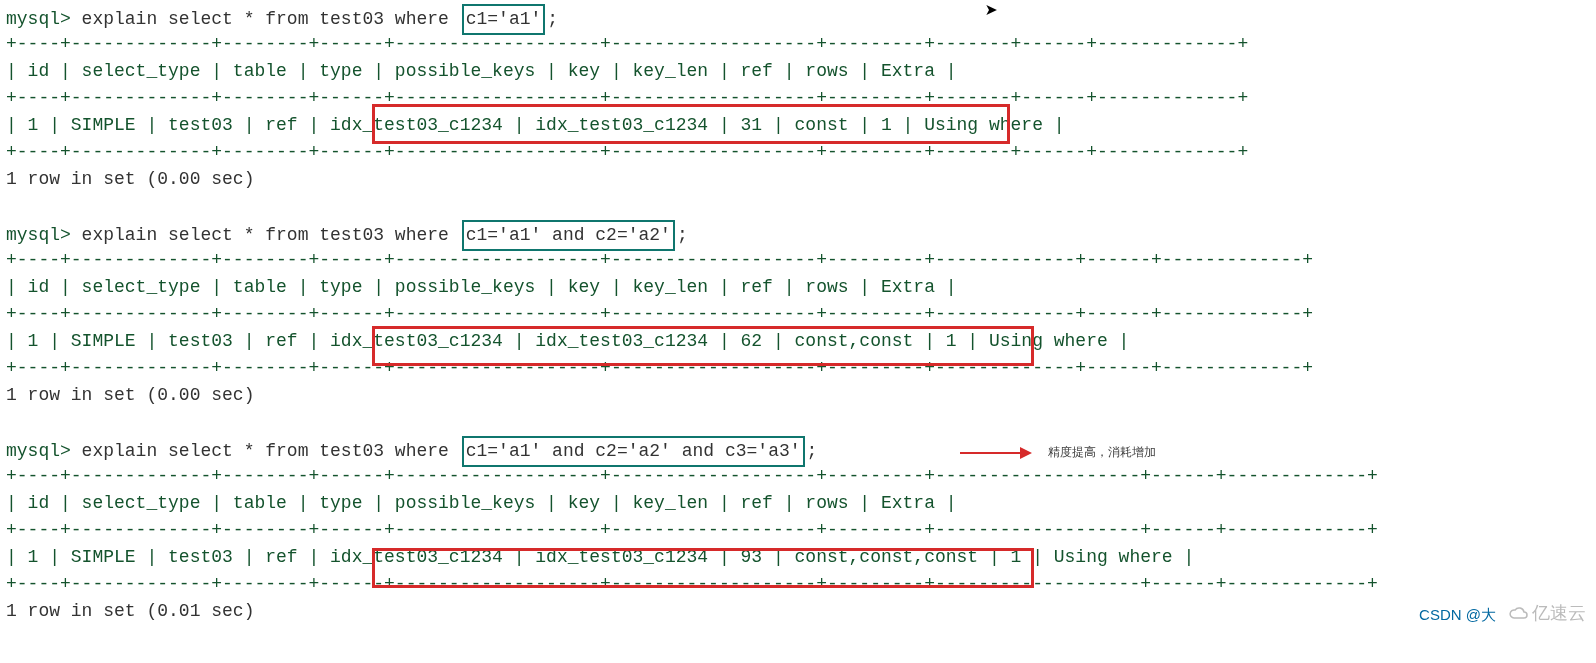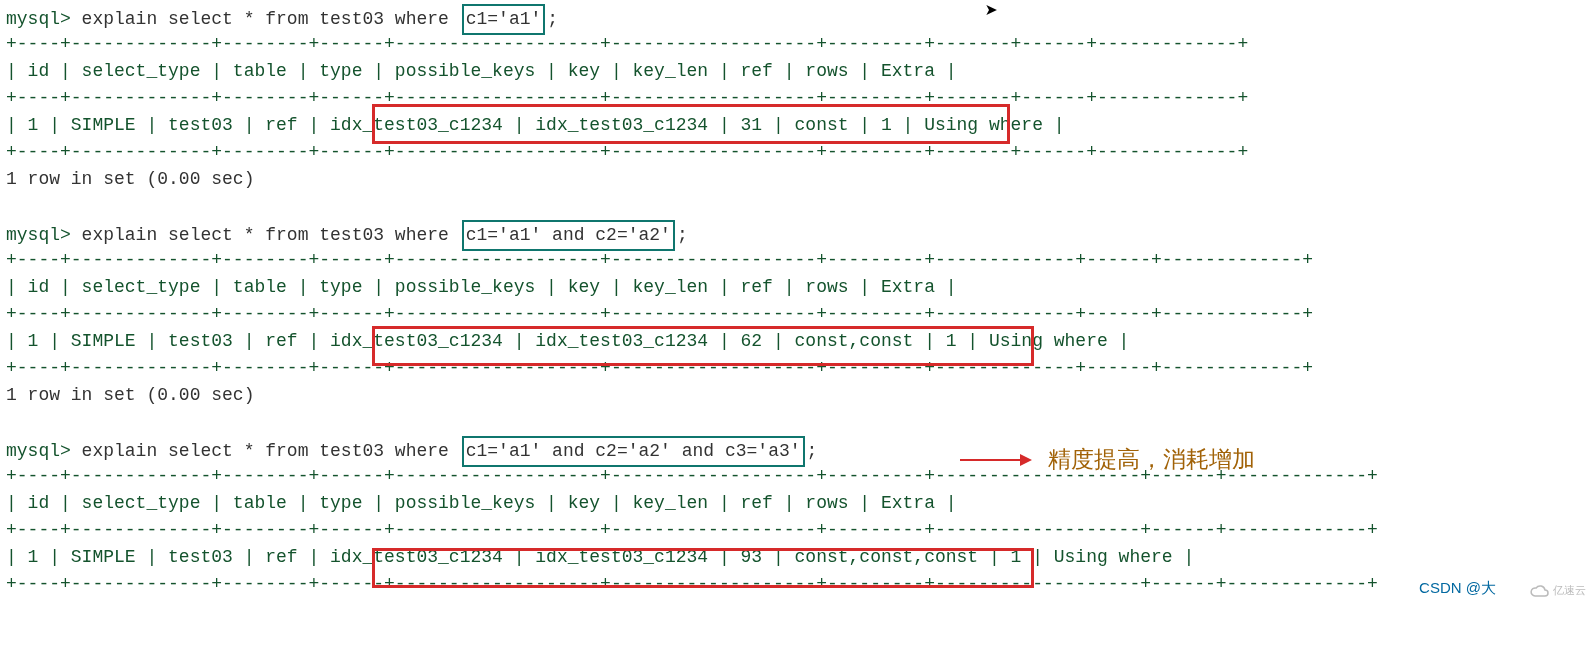--- a/index.html
+++ b/index.html
@@ -27,44 +27,44 @@
     margin: 0 2px;
   }
   .red-overlay {
     position: absolute;
     border: 3px solid #d62a2a;
     box-sizing: border-box;
     pointer-events: none;
   }
   .annot {
     position: absolute;
-    color: #a16207;
+    color: #404040;
     font-family: "Microsoft YaHei", sans-serif;
-    font-size: 23px;
+    font-size: 12px;
     display: flex;
     align-items: center;
     text-align: center;
   }
   .arrow {
     width: 70px; height: 2px; background: #d62a2a; position: relative; margin-right: 18px;
   }
   .arrow:after {
     content: ""; position: absolute; right: -2px; top: -5px;
     border-left: 12px solid #d62a2a; border-top: 6px solid transparent; border-bottom: 6px solid transparent;
   }
   .cursor {
     position: absolute; font-size: 22px; color: #000; pointer-events: none;
   }
   .wm1 {
     position: absolute; right: 100px; bottom: 4px; color: #0369a1;
     font-family: sans-serif; font-size: 15px;
   }
   .wm2 {
     position: absolute; right: 10px; bottom: 4px; color: #bbb;
-    font-family: sans-serif; font-size: 11px; display: flex; align-items: center;
+    font-family: sans-serif; font-size: 18px; display: flex; align-items: center;
   }
   .wm2 svg { margin-right: 4px; }
 </style>
 </head>
 <body>
 
 <div>
   <div class="row">
     <span class="gray">mysql&gt;</span><span> explain select * from test03 where </span><span class="hl-box">c1='a1'</span><span>;</span>
   </div>
@@ -92,20 +92,21 @@
 
 <div>
   <div class="row">
     <span class="gray">mysql&gt;</span><span> explain select * from test03 where </span><span class="hl-box">c1='a1' and c2='a2' and c3='a3'</span><span>;</span>
   </div>
   <div class="row gray">+----+-------------+--------+------+-------------------+-------------------+---------+-------------------+------+-------------+</div>
   <div class="row gray">| id | select_type | table  | type | possible_keys     | key               | key_len | ref               | rows | Extra       |</div>
   <div class="row gray">+----+-------------+--------+------+-------------------+-------------------+---------+-------------------+------+-------------+</div>
   <div class="row gray">|  1 | SIMPLE      | test03 | ref  | idx_test03_c1234  | idx_test03_c1234  | 93      | const,const,const |    1 | Using where |</div>
   <div class="row gray">+----+-------------+--------+------+-------------------+-------------------+---------+-------------------+------+-------------+</div>
+  <div class="row">1 row in set (0.01 sec)</div>
 </div>
 
 <div class="red-overlay" style="left:372px; top:104px; width:638px; height:40px;"></div>
 <div class="red-overlay" style="left:372px; top:326px; width:662px; height:40px;"></div>
 <div class="red-overlay" style="left:372px; top:548px; width:662px; height:40px;"></div>
 
 <div class="annot" style="left:960px; top:444px;">
   <span class="arrow"></span>
   <span>精度提高，消耗增加</span>
 </div>

